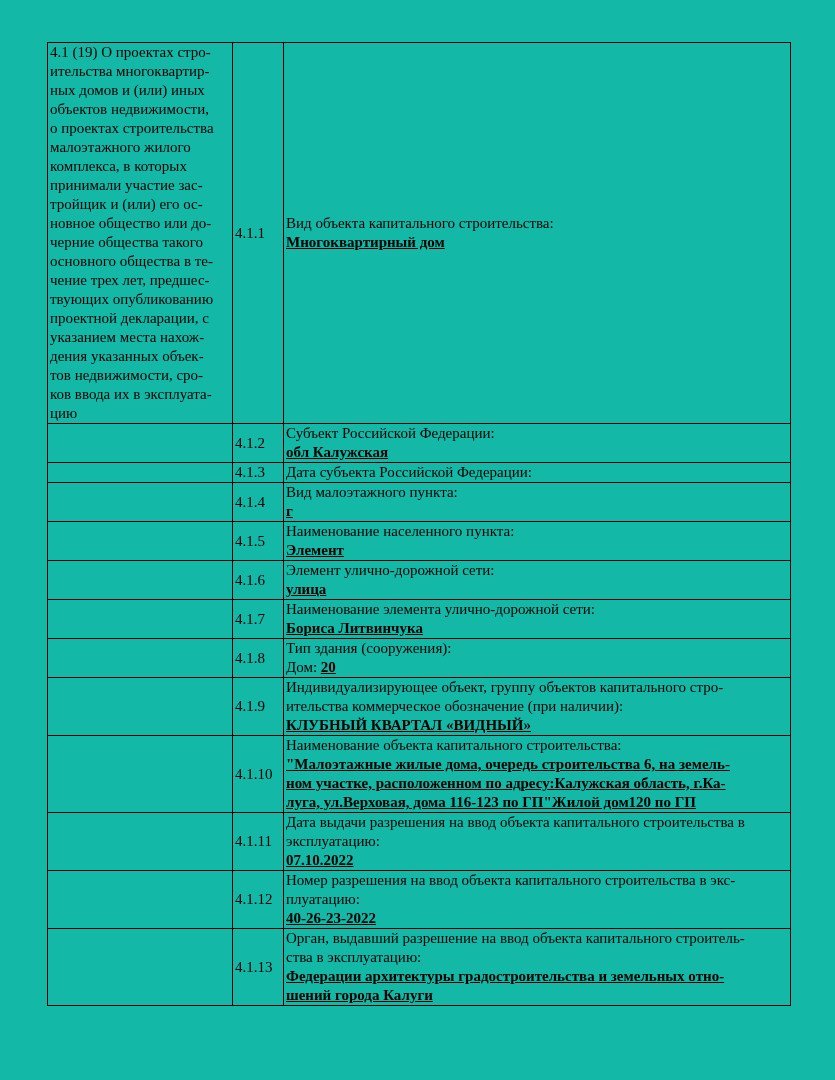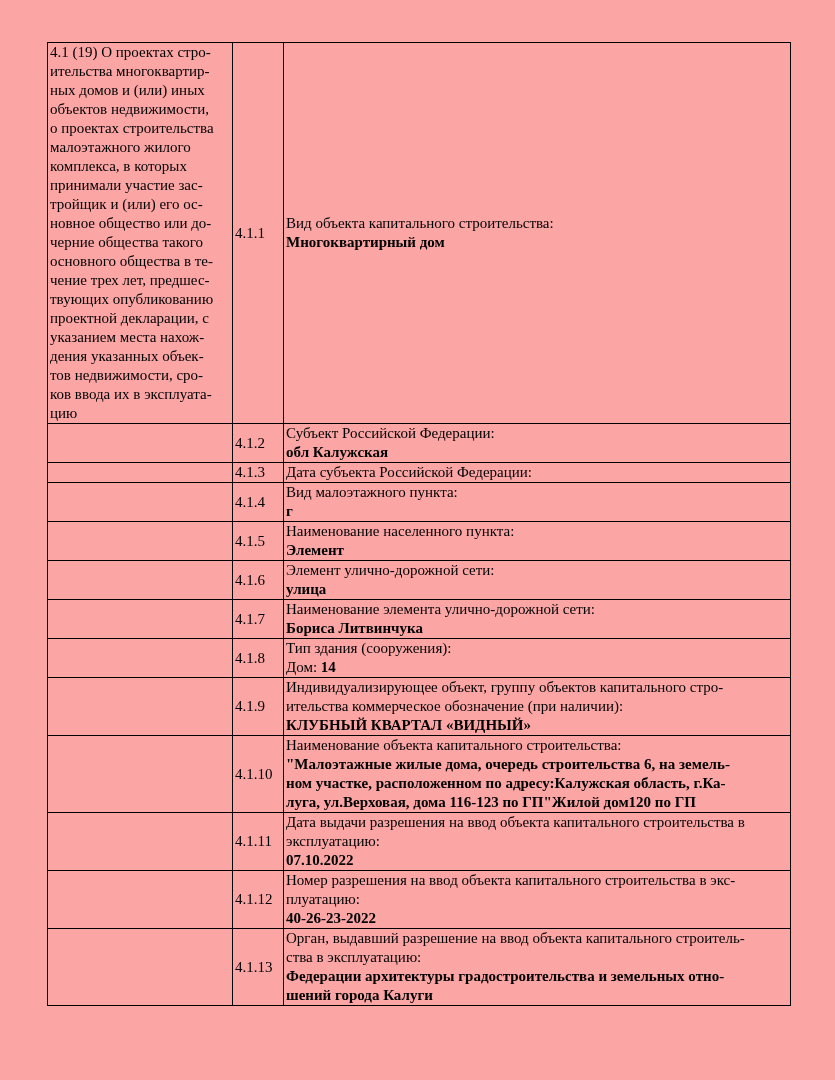--- a/index.html
+++ b/index.html
@@ -10,21 +10,21 @@
   body {
     width: 835px;
     height: 1080px;
     font-family: "Liberation Serif", serif;
     color: #000000;
   }
   .page {
     position: relative;
     width: 835px;
     height: 1080px;
-    background: #fca5a5;
+    background: #14b8a6;
     overflow: hidden;
   }
   table.decl {
     position: absolute;
     left: 47px;
     top: 42px;
     width: 743px;
     border-collapse: collapse;
     table-layout: fixed;
   }
@@ -46,20 +46,21 @@
     font-family: Liberation Serif, serif;
   }
   td.content {
     vertical-align: middle;
   }
   .pre {
     white-space: pre-line;
   }
   .bold {
     font-weight: bold;
+    text-decoration: underline;
   }
   
   .valueline span:empty { display: none; }
 </style>
 </head>
 <body>
 
 <div class="page">
   <table class="decl">
     <colgroup>
@@ -165,21 +166,21 @@
         </td>
       </tr>
 
       <tr>
         <td class="desc">
             <div class="pre"></div>
           </td>
         <td class="code">4.1.8</td>
         <td class="content">
           <div class="pre label">Тип здания (сооружения):</div>
-          <div class="pre valueline"><span class="plain">Дом: </span><span class="bold">14</span></div>
+          <div class="pre valueline"><span class="plain">Дом: </span><span class="bold">20</span></div>
         </td>
       </tr>
 
       <tr>
         <td class="desc">
             <div class="pre"></div>
           </td>
         <td class="code">4.1.9</td>
         <td class="content">
           <div class="pre label">Индивидуализирующее объект, группу объектов капитального стро-

